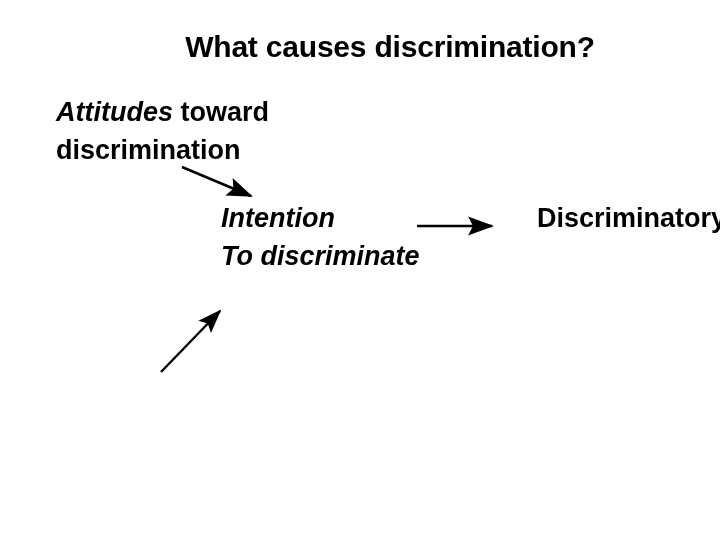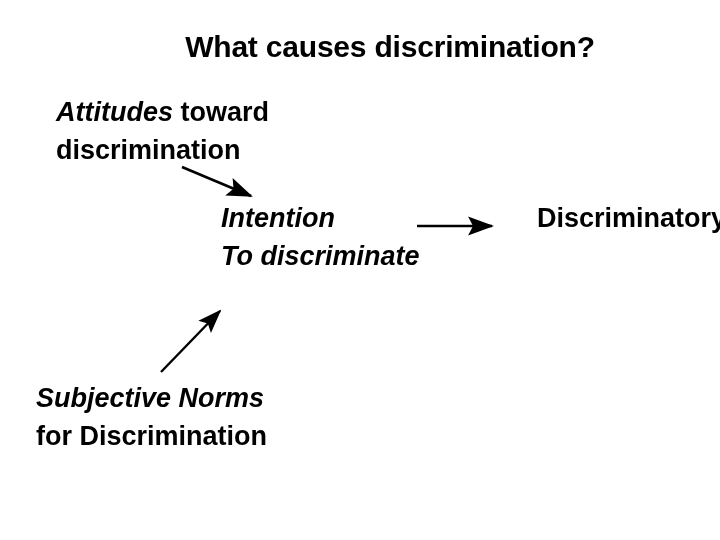--- a/index.html
+++ b/index.html
@@ -92,24 +92,20 @@
 
   <div class="node" id="node-intention">
     <span class="line ital">Intention</span>
     <span class="line ital">To discriminate</span>
   </div>
 
   <div class="node" id="node-behavior">
     <span class="line upright">Discriminatory</span>
   </div>
 
-  <div class="node" id="node-norms">
-    <span class="line ital">Subjective Norms</span>
-    <span class="line upright">for Discrimination</span>
-  </div>
 
   <svg id="arrow-layer" viewBox="0 0 720 540" width="720" height="540">
     <defs>
       <marker id="ah" markerWidth="10" markerHeight="8" refX="9.2" refY="4" orient="auto" markerUnits="strokeWidth">
         <path d="M0,0.35 L10,4 L0,7.65 L1.9,4 Z" fill="#000000"></path>
       </marker>
     </defs>
     <line x1="152" y1="167" x2="221" y2="196" stroke="#000000" stroke-width="2.6" marker-end="url(#ah)"></line>
     <line x1="387" y1="226" x2="462" y2="226" stroke="#000000" stroke-width="2.6" marker-end="url(#ah)"></line>
     <line x1="131" y1="372" x2="190" y2="311" stroke="#000000" stroke-width="2.4" marker-end="url(#ah)"></line>

